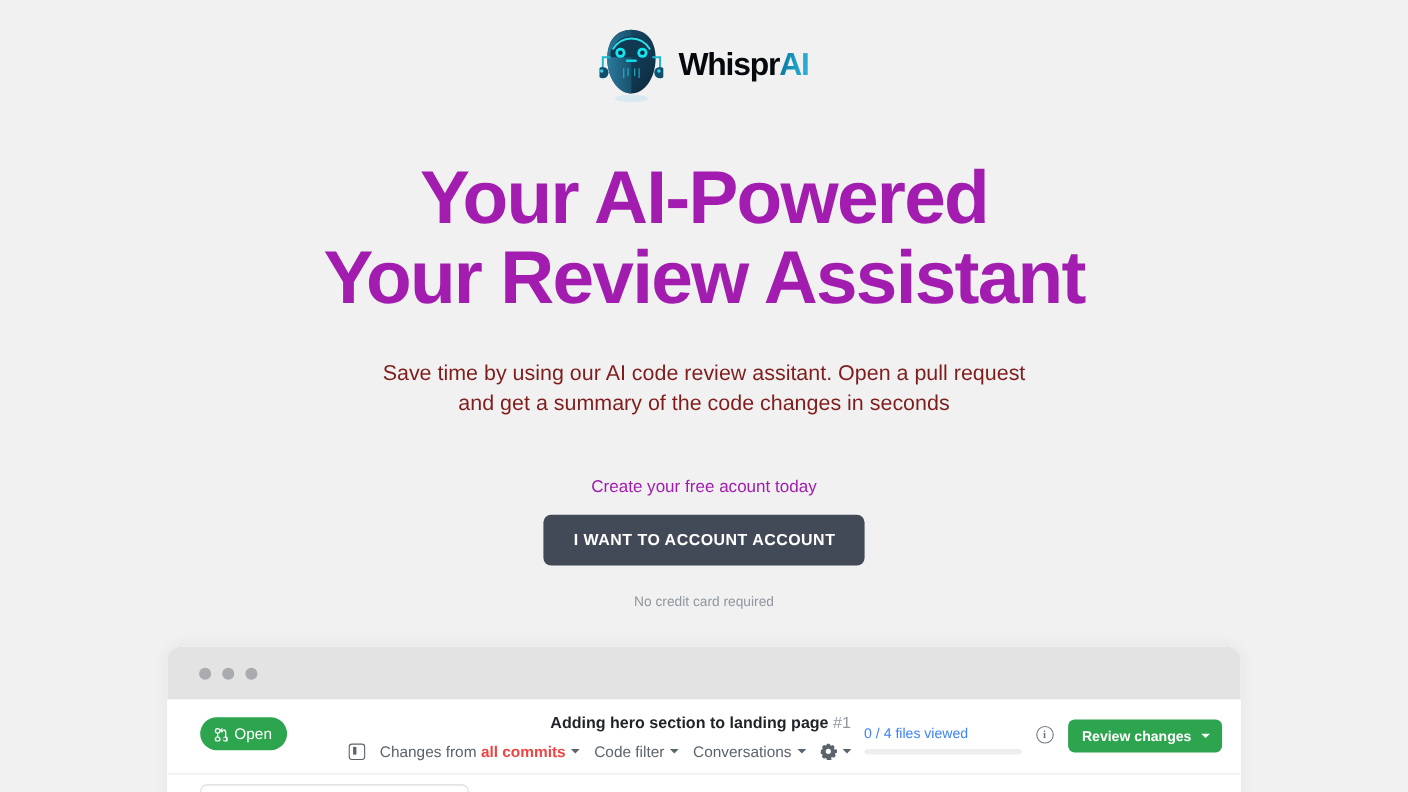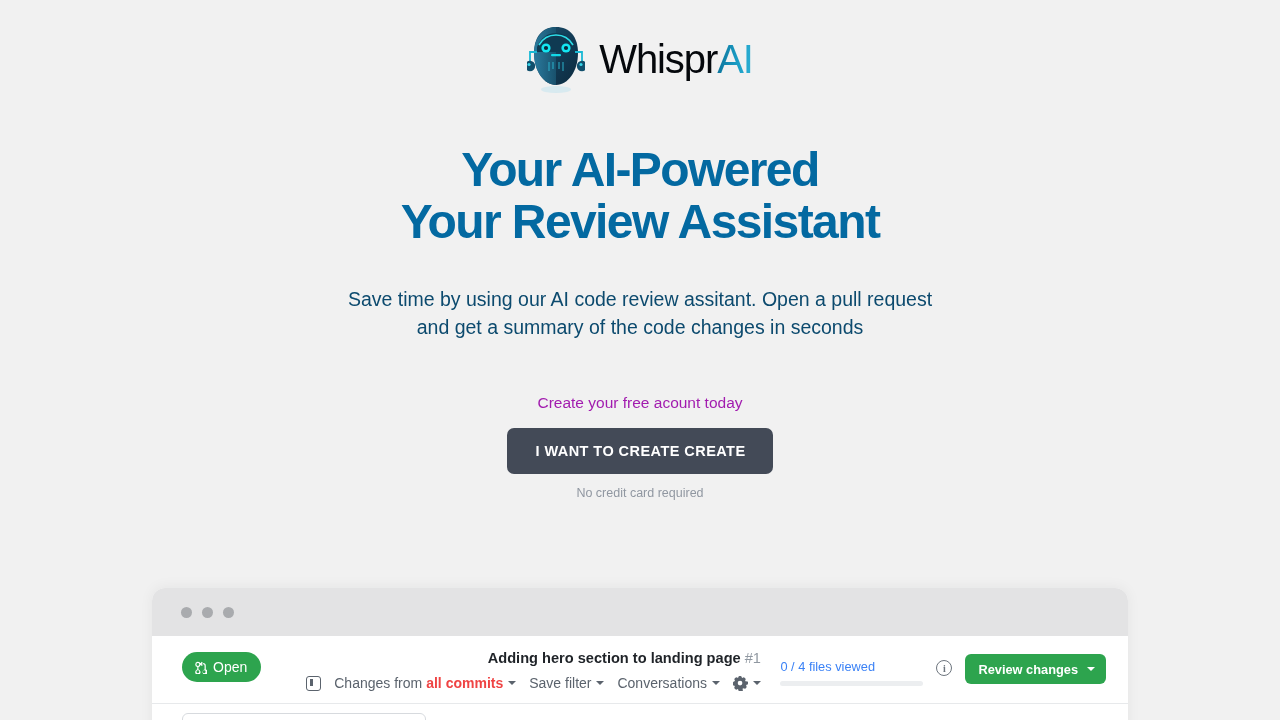--- a/index.html
+++ b/index.html
@@ -25,54 +25,54 @@
     gap: 14px;
     padding-top: 38px;
     height: 80px;
   }
   .logo-mark {
     width: 58px;
     height: 76px;
     display: block;
   }
   .logo-text {
-    font-size: 40px;
-    font-weight: 400;
+    font-size: 29px;
+    font-weight: 700;
     letter-spacing: -1.1px;
     line-height: 1;
     white-space: nowrap;
   }
   .logo-text .w-part { color: #05080c; }
   .logo-text .ai-part {
     background: linear-gradient(95deg, #0b6f96 0%, #1a9cc4 55%, #2fb2d6 100%);
     -webkit-background-clip: text;
     background-clip: text;
     color: transparent;
   }
 
   
   .hero {
     width: 100%;
     text-align: center;
     padding-top: 66px;
   }
   .hero h1 {
-    color: #0369a1;
-    font-size: 48px;
+    color: #a21caf;
+    font-size: 68px;
     font-weight: 700;
     line-height: 1.0;
     letter-spacing: -1.6px;
   }
   .hero h1 .l2 { display: block; margin-top: 4px; }
 
   .hero-sub {
     margin: 0 auto;
     padding-top: 39px;
     max-width: 620px;
-    color: #0c4a6e;
+    color: #7f1d1d;
     font-size: 19.5px;
     line-height: 1.46;
     font-weight: 400;
   }
 
   .cta-block {
     text-align: center;
     padding-top: 52px;
   }
   .cta-lead {
@@ -89,21 +89,21 @@
     border-radius: 7px;
     padding: 16px 27px 16px 28px;
     font-family: "Liberation Sans", sans-serif;
     font-size: 14.5px;
     font-weight: 700;
     letter-spacing: 0.45px;
     cursor: pointer;
     line-height: 1;
   }
   .cta-note {
-    margin-top: 12px;
+    margin-top: 26px;
     color: #9097a1;
     font-size: 12.5px;
     line-height: 1.2;
   }
 
   
   .mockup {
     position: absolute;
     left: 152px;
     top: 588px;
@@ -132,21 +132,21 @@
     background: #ffffff;
     height: 132px;
     padding: 0;
   }
 
   
   .gh-header {
     display: flex;
     align-items: flex-start;
     padding: 14px 22px 0 30px;
-    gap: 1px;
+    gap: 12px;
   }
   .open-badge {
     background: #2da44e;
     color: #fff;
     border-radius: 999px;
     height: 30px;
     display: inline-flex;
     align-items: center;
     gap: 6px;
     padding: 0 14px 0 12px;
@@ -346,21 +346,21 @@
     <span class="l2">Your Review Assistant</span>
   </h1>
 
   <p class="hero-sub">
     <span>Save time by using our AI code review assitant. Open a pull request</span>
     <span>and get a summary of the code changes in seconds</span>
   </p>
 
   <div class="cta-block">
     <div class="cta-lead">Create your free acount today</div>
-    <button class="cta-button">I WANT TO CREATE CREATE</button>
+    <button class="cta-button">I WANT TO ACCOUNT ACCOUNT</button>
     <div class="cta-note">No credit card required</div>
   </div>
 </div>
 
 <div class="mockup">
 
   <div class="mockup-chrome">
     <span class="dot"></span>
     <span class="dot"></span>
     <span class="dot"></span>
@@ -386,21 +386,21 @@
         <div class="gh-subrow">
           <span class="sq-icon"></span>
 
           <span class="gh-ctrl">
             <span>Changes from</span>
             <span class="bold">all commits</span>
             <i class="caret"></i>
           </span>
 
           <span class="gh-ctrl">
-            <span>Save filter</span>
+            <span>Code filter</span>
             <i class="caret"></i>
           </span>
 
           <span class="gh-ctrl">
             <span>Conversations</span>
             <i class="caret"></i>
           </span>
 
           <span class="gh-ctrl">
             <svg width="15" height="15" viewBox="0 0 16 16" fill="#5b636d">

